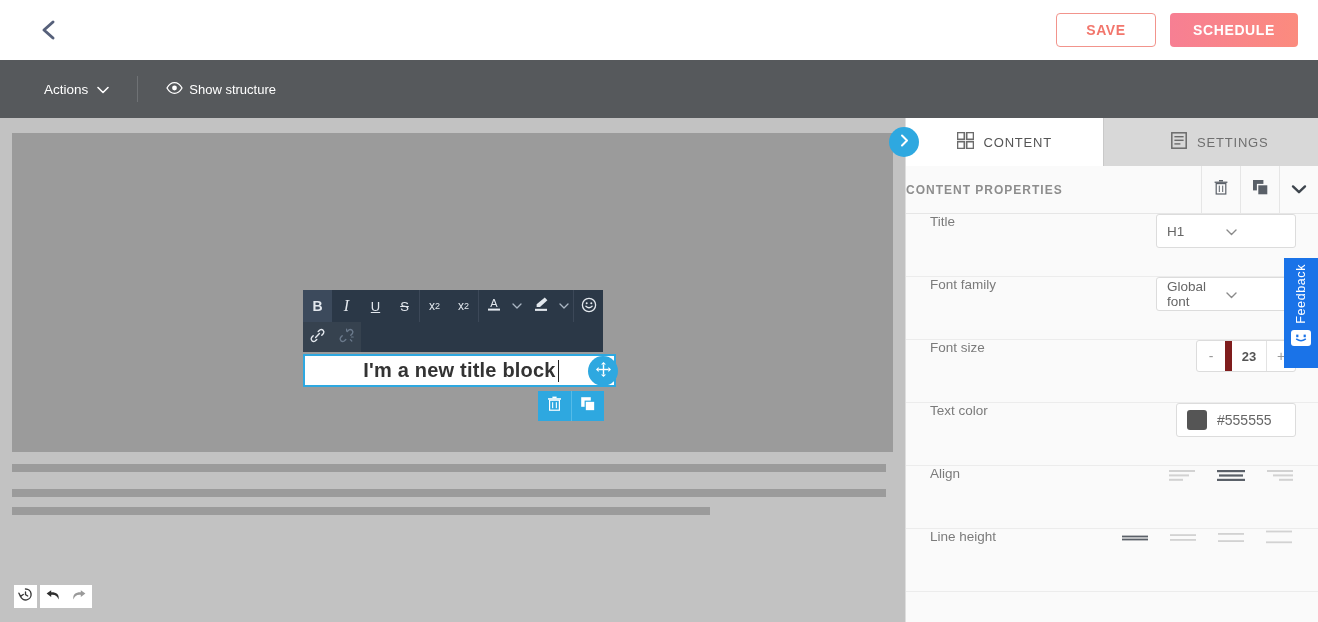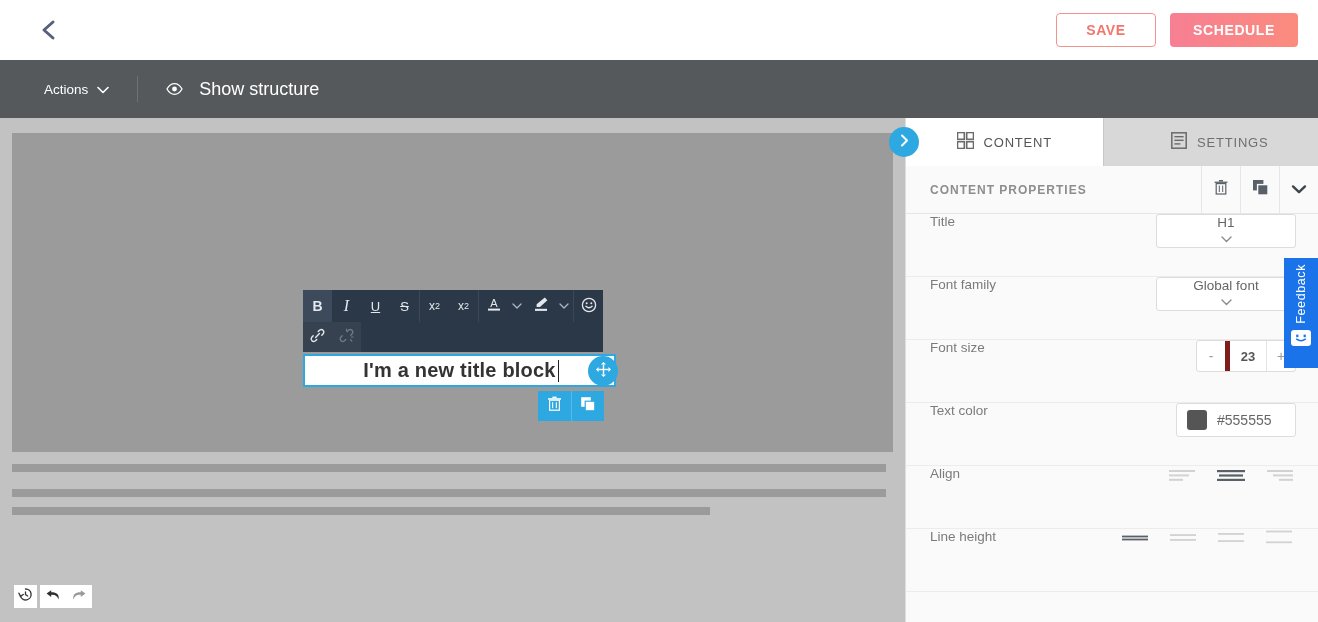--- a/index.html
+++ b/index.html
@@ -45,22 +45,22 @@
     background: #56595c; display: flex; align-items: center;
   }
   .actions-item {
     display: flex; align-items: center; gap: 9px;
     color: #ffffff; font-size: 13.5px; margin-left: 44px; cursor: pointer;
   }
   .actions-sep {
     width: 1px; height: 26px; background: #6f7275; margin-left: 28px;
   }
   .show-structure {
-    display: flex; align-items: center; gap: 16px;
-    color: #ffffff; font-size: 18px; margin-left: 28px; cursor: pointer;
+    display: flex; align-items: center; gap: 6px;
+    color: #ffffff; font-size: 13px; margin-left: 28px; cursor: pointer;
   }
 
   
   .canvas-wrap {
     position: absolute; left: 0; top: 118px; width: 905px; height: 504px;
     background: #c2c2c2; overflow: hidden;
   }
   .hero-block {
     position: absolute; left: 12px; top: 15px; width: 881px; height: 319px;
     background: #9b9b9b;
@@ -144,47 +144,47 @@
     border-right: 1px solid #c9c9c9;
   }
   .tab:last-child { border-right: none; }
   .tab.active { background: #ffffff; color: #555; }
 
   .ppanel-head {
     height: 48px; background: #fafafa; border-bottom: 1px solid #e6e6e6;
     display: flex; align-items: center;
   }
   .ppanel-title {
-    flex: 1; padding-left: 24px; font-size: 12px; letter-spacing: 1px;
+    flex: 1; font-size: 12px; letter-spacing: 1px;
     color: #8d8d8d; font-weight: 600;
   }
   .ppanel-icons { display: flex; height: 48px; }
   .ppanel-icon {
     width: 39px; display: flex; align-items: center; justify-content: center;
     border-left: 1px solid #e6e6e6; cursor: pointer;
   }
 
   .prow {
     height: 63px; display: flex; align-items: flex-start;
     border-bottom: 1px solid #ececec; padding: 0 22px 0 24px;
   }
   .prow-label { flex: 1; font-size: 13.5px; color: #7b7b7b; }
   .select-box {
     width: 140px; height: 34px; background: #fff; border: 1px solid #dcdcdc;
     border-radius: 3px; display: flex; align-items: center; padding: 0 10px;
-    font-size: 13.5px; color: #666; cursor: pointer; flex-direction: column;
+    font-size: 13.5px; color: #666; cursor: pointer;
   }
   .select-box span { flex: 1; }
   .stepper { display: flex; height: 32px; border: 1px solid #dcdcdc; border-radius: 3px; background: #fff; }
   .stepper div {
     display: flex; align-items: center; justify-content: center;
     font-size: 13px; color: #777; cursor: pointer;
   }
   .stepper .minus, .stepper .plus { width: 28px; color: #9a9a9a; font-size: 14px; }
-  .stepper .val { width: 42px; border-left: 5px solid #7f1d1d; border-right: 1px solid #e3e3e3;
+  .stepper .val { width: 42px; border-left: 7px solid #7f1d1d; border-right: 1px solid #e3e3e3;
                   font-weight: bold; color: #555; cursor: text; }
   .color-box {
     width: 120px; height: 34px; background: #fff; border: 1px solid #dcdcdc; border-radius: 3px;
     display: flex; align-items: center; padding: 0 10px; gap: 10px; cursor: pointer;
   }
   .color-swatch { width: 20px; height: 20px; border-radius: 3px; background: #555555; }
   .color-val { font-size: 14px; color: #666; }
 
   .icon-set { display: flex; gap: 14px; }
   .icon-btn { width: 34px; height: 22px; display: flex; align-items: center; justify-content: center; cursor: pointer; }

